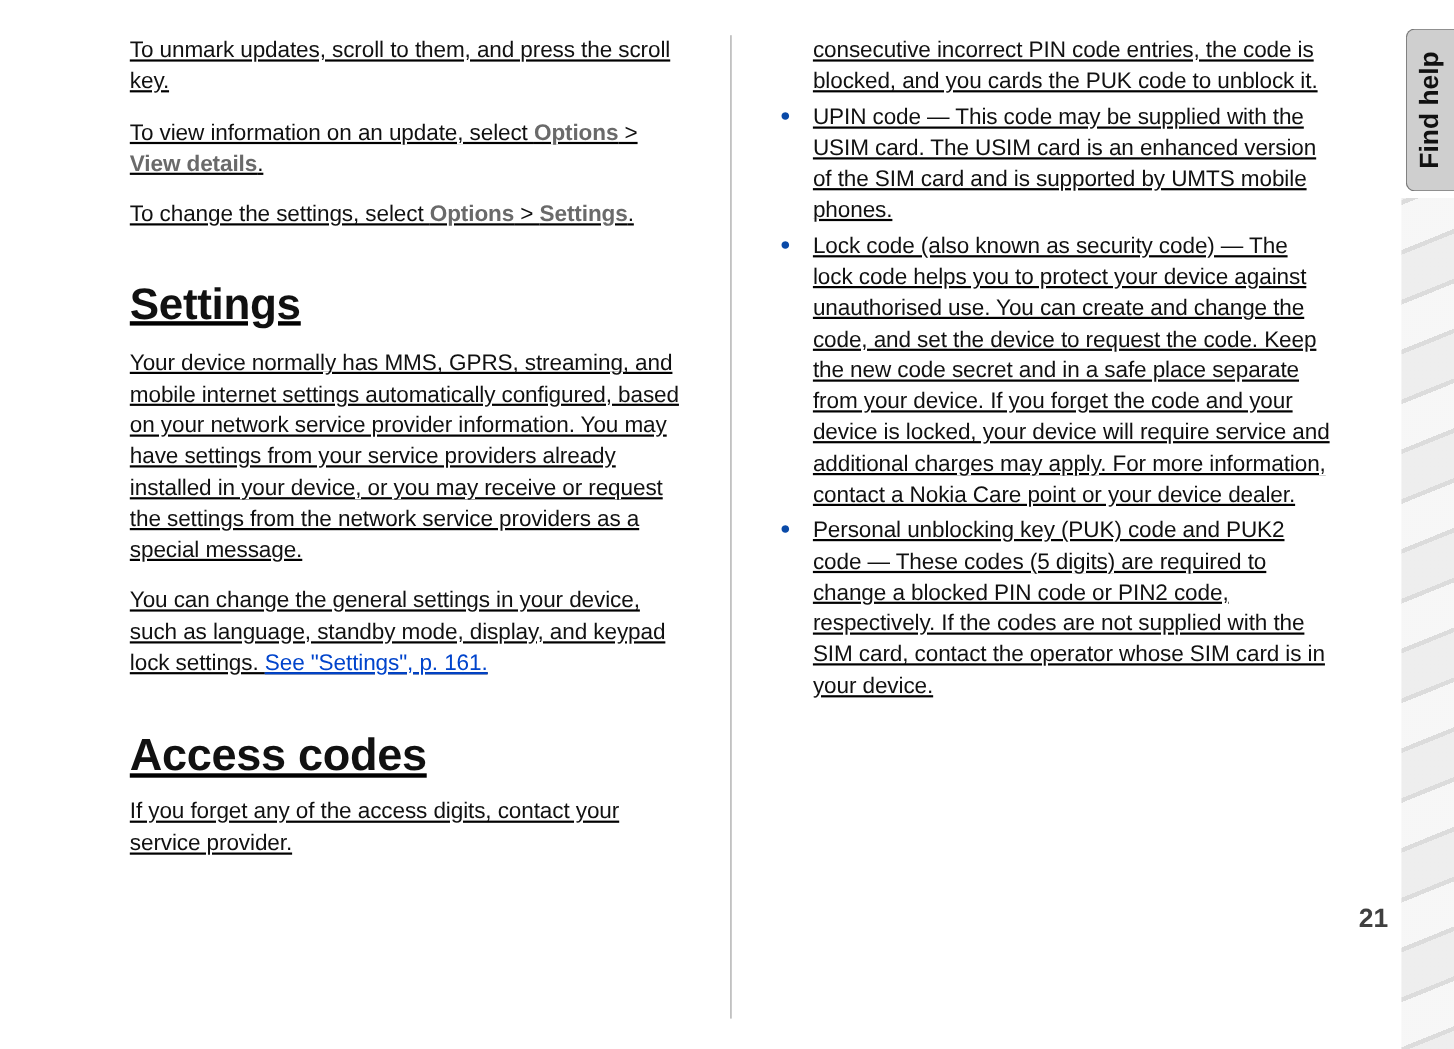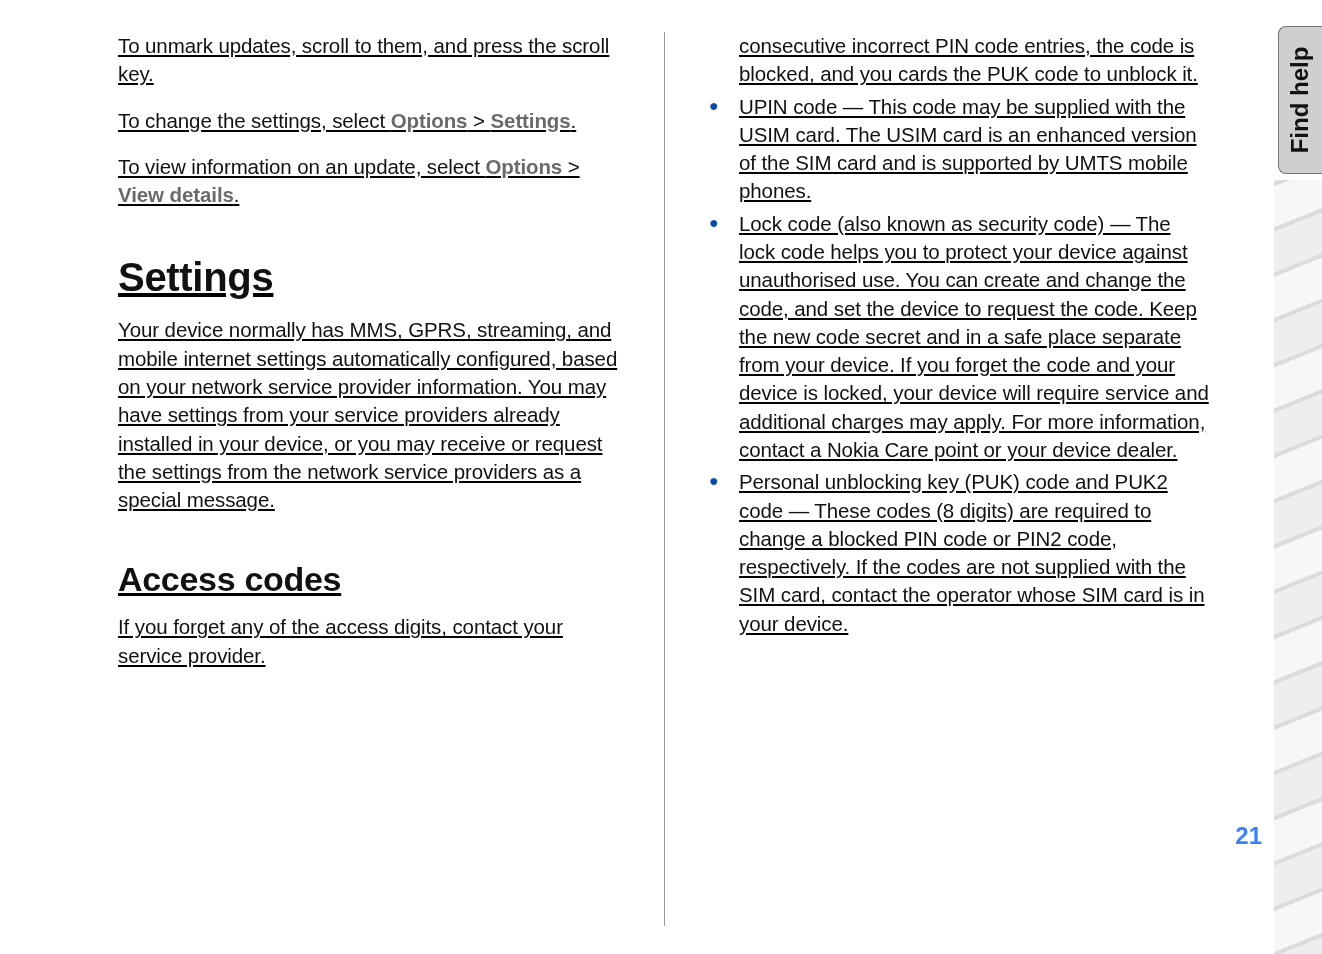--- a/index.html
+++ b/index.html
@@ -38,21 +38,21 @@
   .para:last-child { margin-bottom: 0; }
   .gray-bold { color: #6a6a6a; font-weight: bold; }
   h1.section {
     font-size: 40px;
     font-weight: bold;
     color: #111;
     margin: 28px 0 16px 0;
     letter-spacing: -0.3px;
   }
   h2.section {
-    font-size: 34px;
+    font-size: 41px;
     font-weight: bold;
     color: #111;
     margin: 28px 0 14px 0;
     letter-spacing: -0.3px;
   }
   a.link { color: #0044cc; text-decoration: underline; }
   ul.bullets { list-style: none; padding: 0; margin: 0; }
   ul.bullets li {
     position: relative;
     padding-left: 36px;
@@ -122,58 +122,61 @@
       #bfbfbf 84px
     );
     opacity: 0.55;
   }
   .page-number {
     position: absolute;
     right: 60px;
     bottom: 104px;
     font-size: 24px;
     font-weight: bold;
-    color: #3b82f6;
+    color: #404040;
   }
 </style>
 </head>
 <body>
 
 <div class="page">
 
   <div class="column">
     <p class="para">To unmark updates, scroll to them, and press the scroll key.</p>
 
     <p class="para">
-      <span>To change the settings, select </span><span class="gray-bold">Options</span><span> &gt; </span><span class="gray-bold">Settings</span><span>.</span>
+      <span>To view information on an update, select </span><span class="gray-bold">Options</span><span> &gt; </span><span class="gray-bold">View details</span><span>.</span>
     </p>
 
     <p class="para">
-      <span>To view information on an update, select </span><span class="gray-bold">Options</span><span> &gt; </span><span class="gray-bold">View details</span><span>.</span>
+      <span>To change the settings, select </span><span class="gray-bold">Options</span><span> &gt; </span><span class="gray-bold">Settings</span><span>.</span>
     </p>
 
     <h1 class="section">Settings</h1>
 
     <p class="para">Your device normally has MMS, GPRS, streaming, and mobile internet settings automatically configured, based on your network service provider information. You may have settings from your service providers already installed in your device, or you may receive or request the settings from the network service providers as a special message.</p>
 
+    <p class="para">
+      <span>You can change the general settings in your device, such as language, standby mode, display, and keypad lock settings. </span><a href="#" class="link">See "Settings", p. 161.</a>
+    </p>
 
     <h2 class="section">Access codes</h2>
 
     <p class="para">If you forget any of the access digits, contact your service provider.</p>
 
   </div>
 
   <div class="divider"></div>
 
   <div class="column">
     <p class="para" style="padding-left:36px; margin-bottom:4px;">consecutive incorrect PIN code entries, the code is blocked, and you cards the PUK code to unblock it.</p>
     <ul class="bullets">
       <li>UPIN code — This code may be supplied with the USIM card. The USIM card is an enhanced version of the SIM card and is supported by UMTS mobile phones.</li>
       <li>Lock code (also known as security code) — The lock code helps you to protect your device against unauthorised use. You can create and change the code, and set the device to request the code. Keep the new code secret and in a safe place separate from your device. If you forget the code and your device is locked, your device will require service and additional charges may apply. For more information, contact a Nokia Care point or your device dealer.</li>
-      <li>Personal unblocking key (PUK) code and PUK2 code — These codes (8 digits) are required to change a blocked PIN code or PIN2 code, respectively. If the codes are not supplied with the SIM card, contact the operator whose SIM card is in your device.</li>
+      <li>Personal unblocking key (PUK) code and PUK2 code — These codes (5 digits) are required to change a blocked PIN code or PIN2 code, respectively. If the codes are not supplied with the SIM card, contact the operator whose SIM card is in your device.</li>
     </ul>
   </div>
 
 </div>
 
 <div class="sidebar">
   <div class="side-tab">
     <span>Find help</span>
   </div>
   <div class="stripes"></div>

